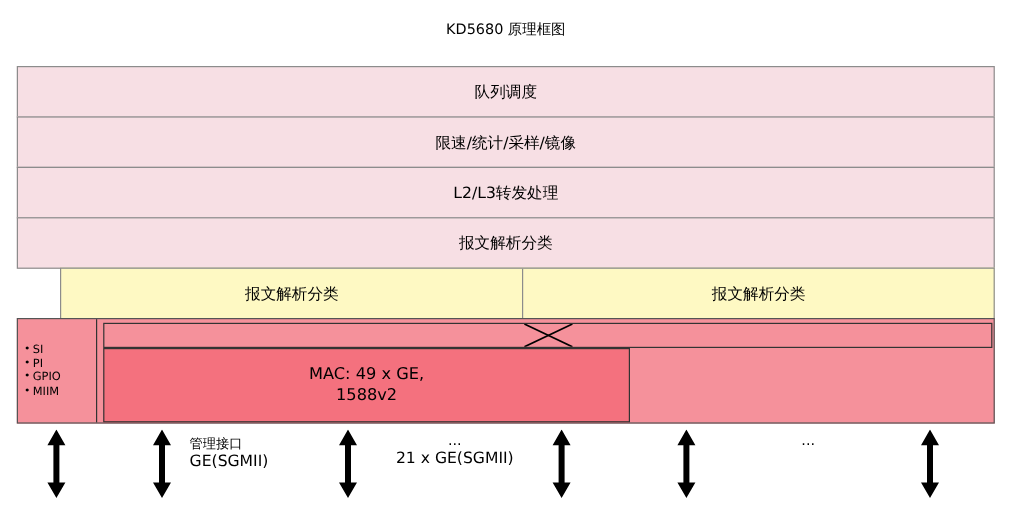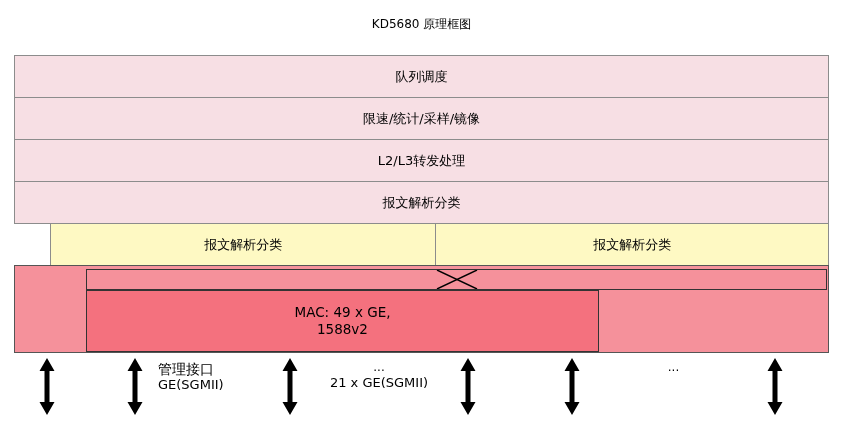--- a/index.html
+++ b/index.html
@@ -70,28 +70,28 @@
     position:absolute; top:24px; bottom:0;
     box-sizing:border-box;
     border:1px solid #333;
     background:#f4717e;
     display:flex; align-items:center; justify-content:center;
     text-align:center;
     font-size:13.5px;
     white-space:pre-line;
     line-height:17px;
   }
-  .mac-left  { left:71px;  width:513px; }
+  .mac-left  { left:71px;  width:439px; }
   .mac-right { left:509px; right:1px; }
   .port-arrow { position:absolute; top:358px; }
   .port-label {
     position:absolute;
     font-size:11px; line-height:15px;
   }
-  .port-label .l1 { font-size:14px; }
+  .port-label .l1 { font-size:11px; }
   .port-label .l2 { font-size:13px; }
   .port-label.centered { text-align:center; }
   .port-label.centered .l1 { font-size:12px; }
 </style>
 </head>
 <body>
 
 <div class="canvas">
 
   <div class="title">KD5680 原理框图</div>
@@ -113,20 +113,26 @@
     <div class="split-row">
       <div class="split-cell left">
         <span>报文解析分类</span>
       </div>
       <div class="split-cell right">
         <span>报文解析分类</span>
       </div>
     </div>
 
     <div class="io-region">
+      <div class="io-sidebar">
+        <div class="sb-item">SI</div>
+        <div class="sb-item">PI</div>
+        <div class="sb-item">GPIO</div>
+        <div class="sb-item">MIIM</div>
+      </div>
 
       <div class="crossbar-strip">
         <svg width="46" height="19" viewBox="0 0 46 19">
           <line x1="3" y1="0" x2="43" y2="19" stroke="#000" stroke-width="1.4"></line>
           <line x1="43" y1="0" x2="3" y2="19" stroke="#000" stroke-width="1.4"></line>
         </svg>
       </div>
 
       <div class="mac-block mac-left">
         <span>MAC: 49 x GE,

